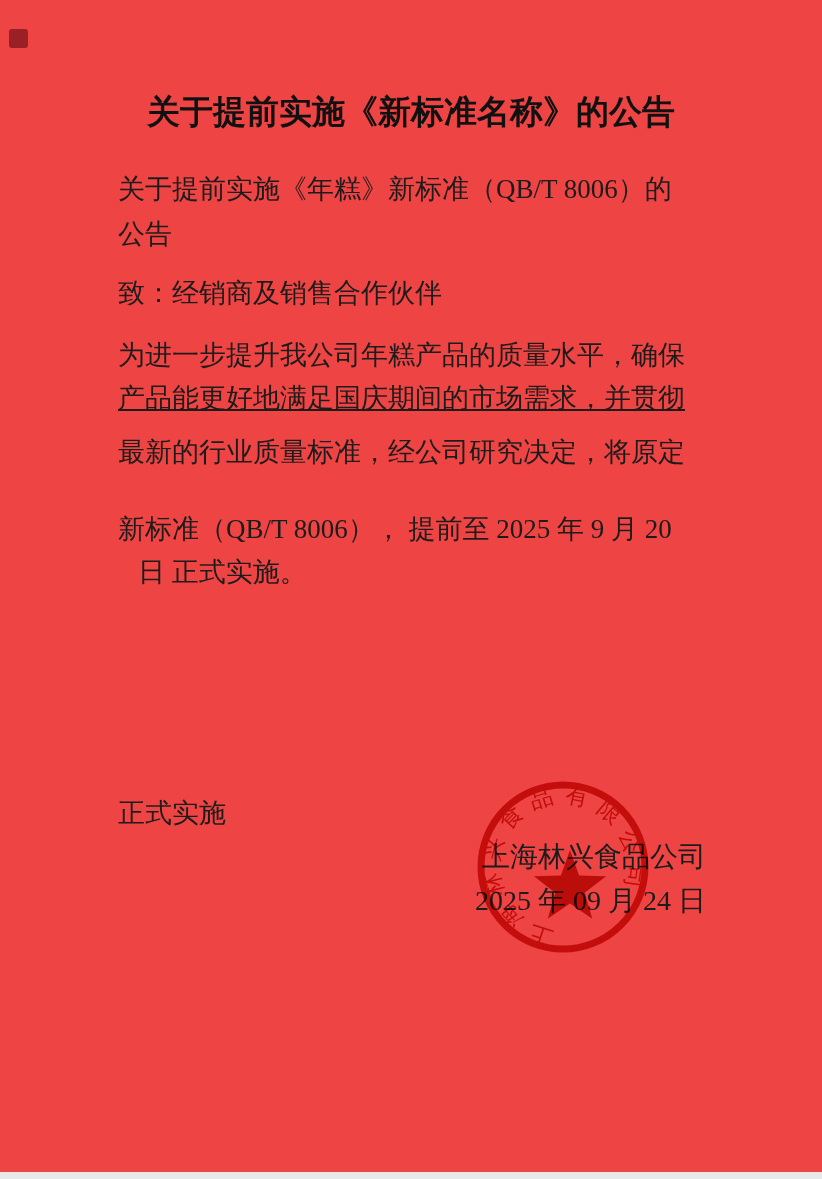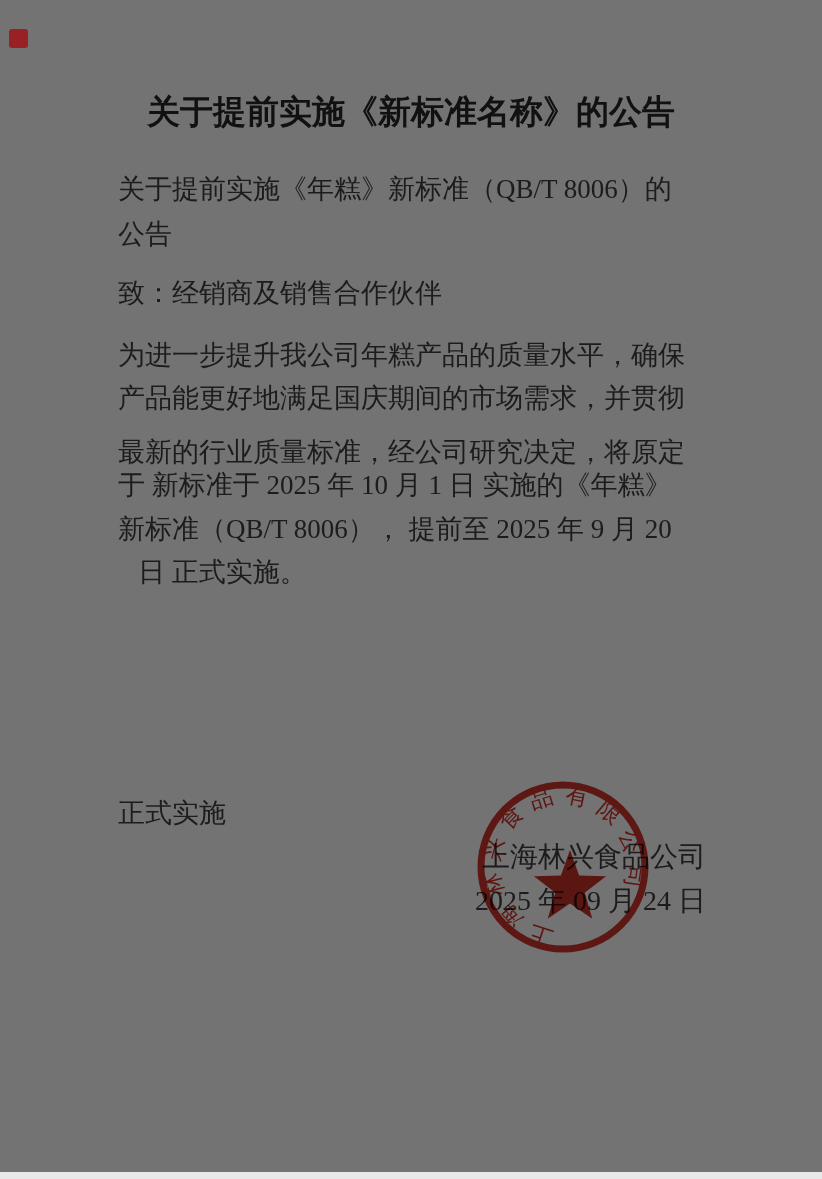--- a/index.html
+++ b/index.html
@@ -1,19 +1,19 @@
 <!DOCTYPE html>
 <html><head>
 <meta charset="utf-8">
 <style>
   html,body{margin:0;padding:0;background:#ffffff;}
   .page{
     position:relative;
     width:822px;height:1179px;
-    background:#737373;
+    background:#ef4444;
     overflow:hidden;
     font-family:"Liberation Serif","DejaVu Serif",serif;
     color:#1a1a1a;
   }
   .red-square{
     position:absolute;left:9px;top:29px;width:19px;height:19px;
     border-radius:3px;
   }
   .doc-title{
     position:absolute;left:0;top:90px;width:822px;
@@ -23,21 +23,21 @@
     color:#111111;
   }
   .line{
     position:absolute;left:118px;
     font-size:27px;line-height:34px;white-space:pre;
     color:#1c1c1c;
   }
   .p1l1{top:172px;}
   .p1l2{top:217px;}
   .zhi{top:276px;}
-  .b1{top:338px;} .b2{top:381px;} .b3{top:435px;}
+  .b1{top:338px;} .b2{top:381px;text-decoration:underline;} .b3{top:435px;}
   .b4{top:468px;} .b5{top:512px;} .b6{top:555px;margin-left:20px;}
   .closing{top:796px;}
   .sig-block{
     position:absolute;right:116px;text-align:left;
     font-size:28px;line-height:34px;white-space:pre;color:#1c1c1c;
   }
   .sig-company{top:840px;}
   .sig-date{top:884px;}
   .stamp{
     position:absolute;left:463px;top:767px;width:200px;height:200px;
@@ -58,21 +58,20 @@
   <div class="doc-title">关于提前实施《新标准名称》的公告</div>
 
   <div class="line p1l1">关于提前实施《年糕》新标准（QB/T 8006）的</div>
   <div class="line p1l2">公告</div>
 
   <div class="line zhi">致：经销商及销售合作伙伴</div>
 
   <div class="line b1">为进一步提升我公司年糕产品的质量水平，确保</div>
   <div class="line b2">产品能更好地满足国庆期间的市场需求，并贯彻</div>
   <div class="line b3">最新的行业质量标准，经公司研究决定，将原定</div>
-  <div class="line b4">于 新标准于 2025 年 10 月 1 日 实施的《年糕》</div>
   <div class="line b5">新标准（QB/T 8006）， 提前至 2025 年 9 月 20</div>
   <div class="line b6">日 正式实施。</div>
 
   <div class="line closing">正式实施</div>
 
   <div class="sig-block sig-company">上海林兴食品公司</div>
   <div class="sig-block sig-date">2025 年 09 月 24 日</div>
 
   <svg class="stamp" viewBox="-100 -100 200 200" xmlns="http://www.w3.org/2000/svg">
     <circle cx="0" cy="0" r="82" fill="none" stroke-width="7" stroke="#cc2217"></circle>

